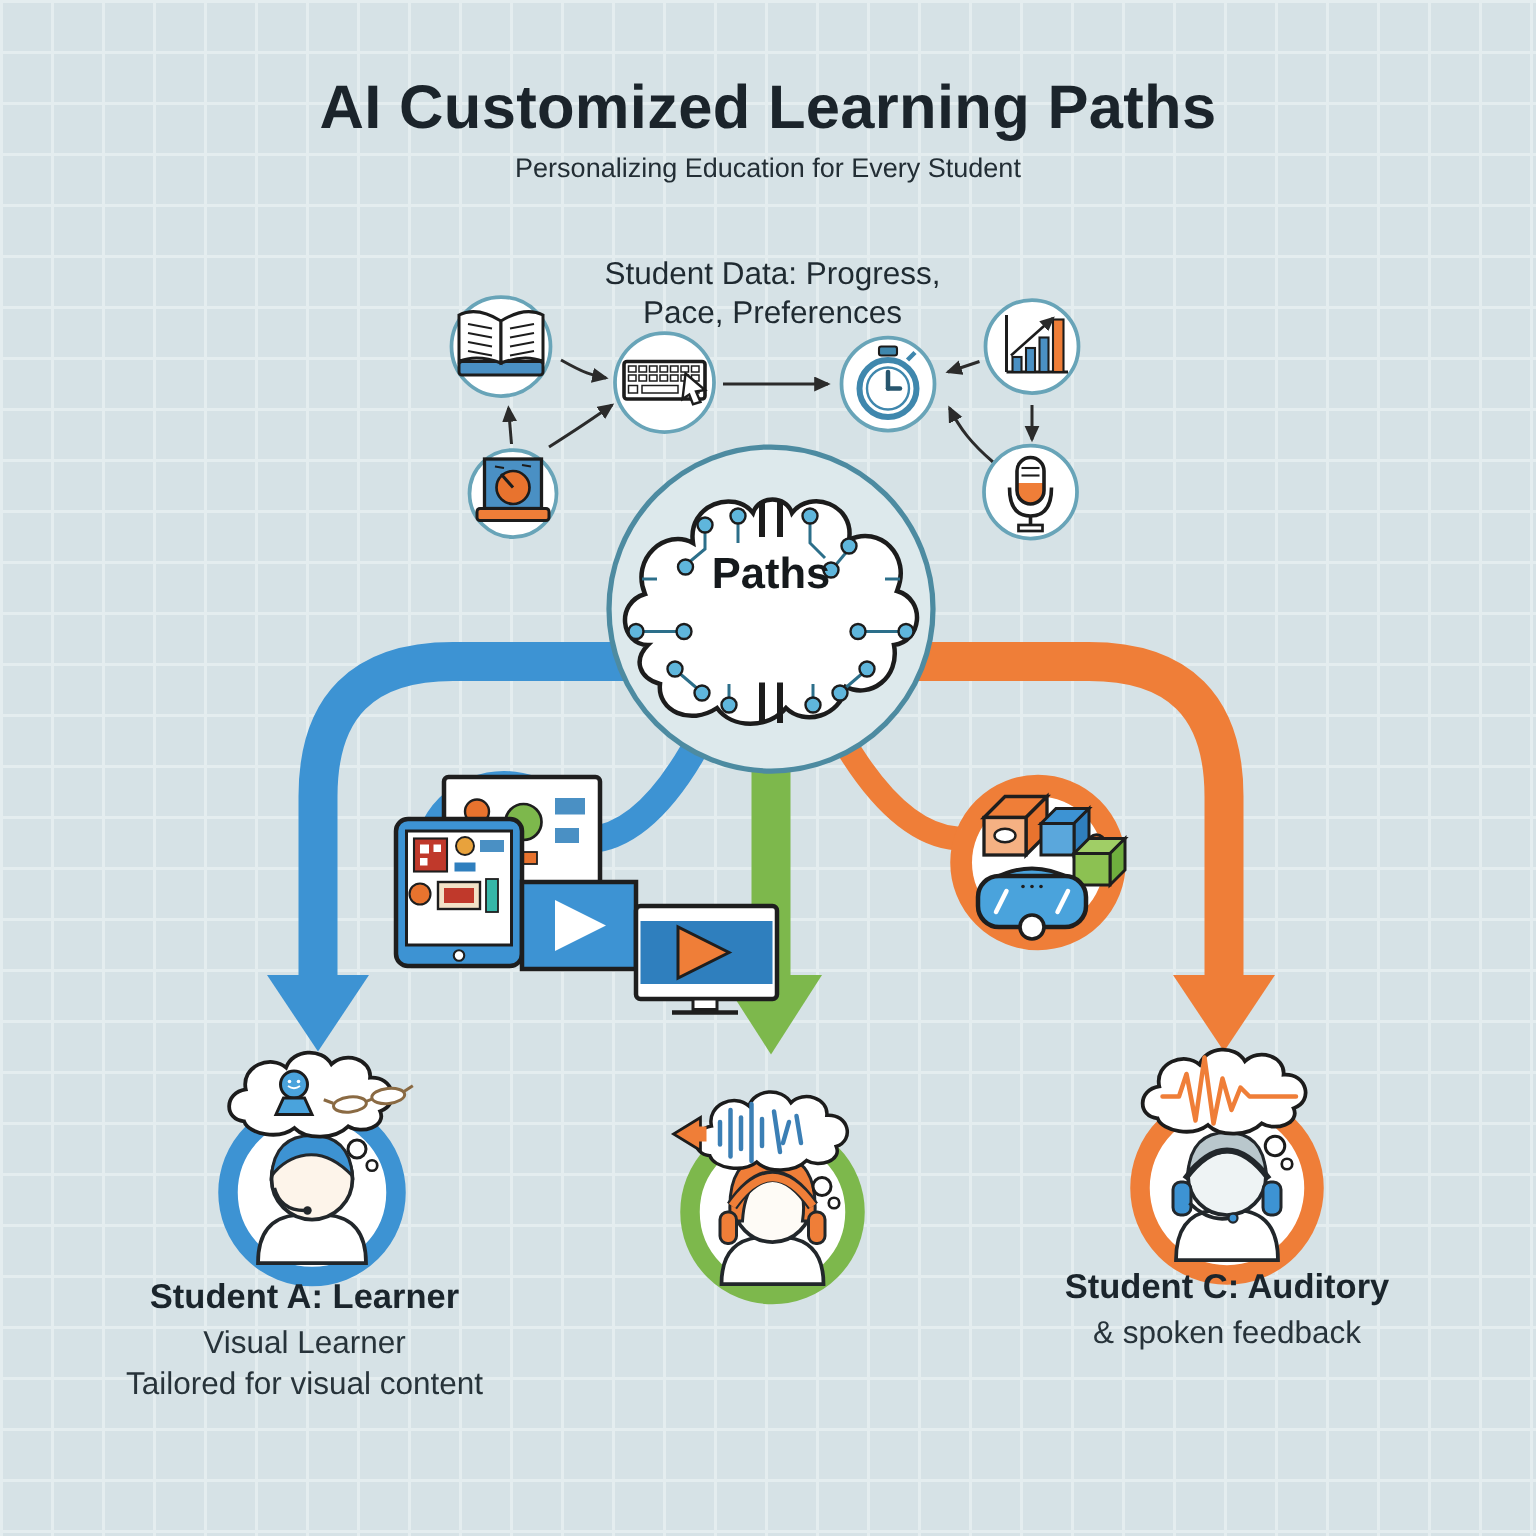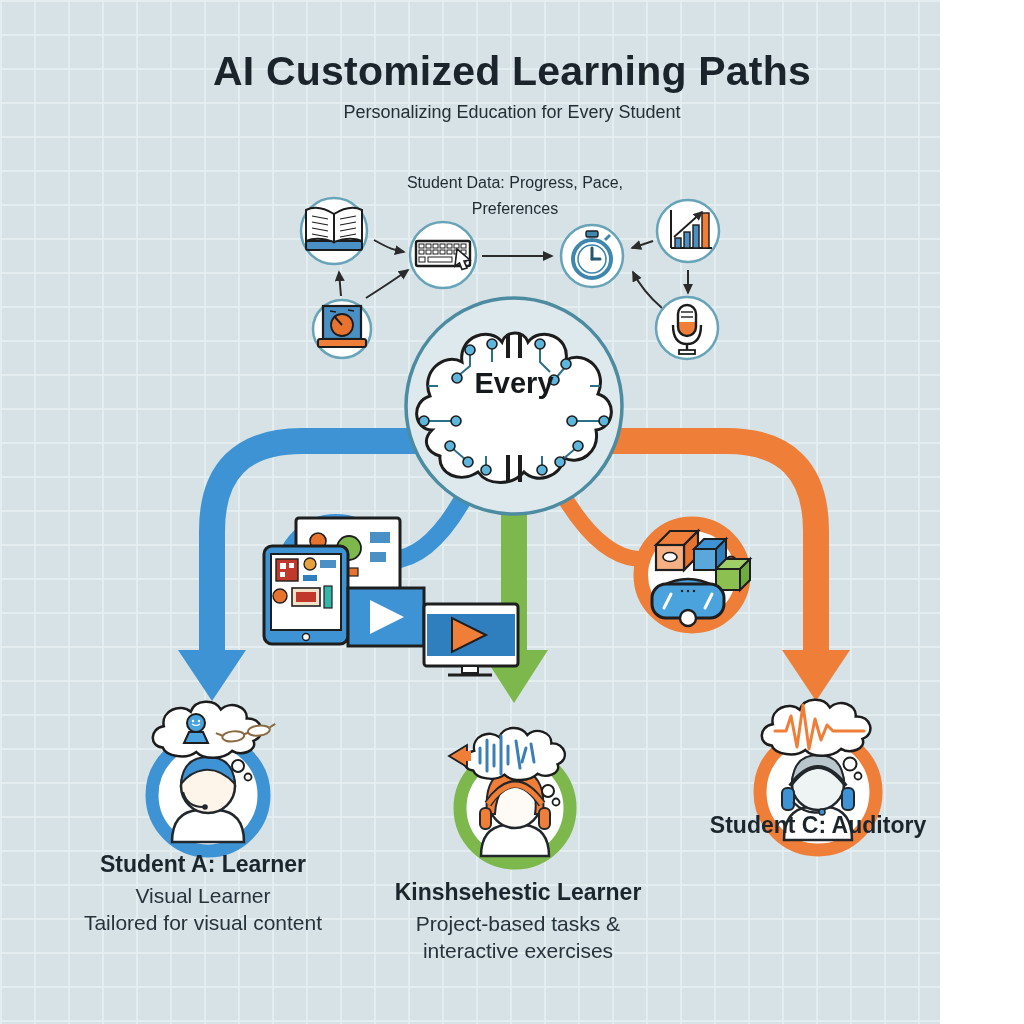--- a/index.html
+++ b/index.html
@@ -1,37 +1,37 @@
 <!DOCTYPE html>
 <html><head>
 <meta charset="utf-8">
 <style>
   html,body{margin:0;padding:0;}
   .canvas{
-    position:relative;width:940px;height:1024px;overflow:hidden;
+    position:relative;width:1024px;height:1024px;overflow:hidden;
     background-color:#d6e2e6;
     background-image:
       linear-gradient(#e4edef 2px, transparent 2px),
       linear-gradient(90deg, #e4edef 2px, transparent 2px);
     background-size:34px 34px;
     font-family:"Liberation Sans", sans-serif;
     color:#1d2730;
   }
   .abs{position:absolute;}
   .ctr{transform:translateX(-50%);text-align:center;}
   .title{left:512px;top:48px;font-size:41px;font-weight:700;color:#1b242b;letter-spacing:.2px;white-space:nowrap;}
   .subtitle{left:512px;top:102px;font-size:18px;font-weight:400;color:#232e35;white-space:nowrap;}
-  .data-label{left:515px;top:170px;width:240px;font-size:16px;line-height:26px;font-weight:500;color:#1f2a31;}
+  .data-label{left:515px;top:170px;width:240px;font-size:21px;line-height:26px;font-weight:500;color:#1f2a31;}
   .engine-label{left:514px;top:366px;font-size:29px;line-height:35px;font-weight:700;color:#15191c;white-space:nowrap;}
   .caption{width:360px;}
   .caption .cap-title{font-size:23px;font-weight:700;color:#1b252c;margin-bottom:4px;}
   .caption .cap-line{font-size:21px;line-height:27px;font-weight:400;color:#27333a;}
   .cap-a{left:203px;top:851px;}
   .cap-b{left:518px;top:879px;}
-  .cap-c{left:818px;top:812px;}
+  .cap-c{left:818px;top:844px;}
   svg{position:absolute;left:0;top:0;}
 </style>
 </head>
 <body>
 
 <div class="canvas">
 
 <svg width="1024" height="1024" viewBox="0 0 1024 1024">
   <defs>
     <marker id="arw" markerWidth="6" markerHeight="6" refX="4.6" refY="2.5" orient="auto">
@@ -352,32 +352,28 @@
     <circle cx="858" cy="776" r="3.5" fill="#ffffff" stroke="#1c1c1c" stroke-width="1.8"></circle>
     <polyline points="775,731 786,731 791,716 797,747 803,705 809,749 815,719 821,740 827,725 833,731 864,731" fill="none" stroke="#ef7e38" stroke-width="3" stroke-linejoin="round" stroke-linecap="round"></polyline>
   </g>
 </svg>
 
 <div class="abs ctr title">AI Customized Learning Paths</div>
 <div class="abs ctr subtitle">Personalizing Education for Every Student</div>
 <div class="abs ctr data-label">Student Data: Progress, Pace, Preferences</div>
 
 <div class="abs ctr engine-label">
-  <div>Every</div>
+  <div>Paths</div>
 </div>
 
 <div class="abs ctr caption cap-a">
   <div class="cap-title">Student A: Learner</div>
   <div class="cap-line">Visual Learner</div>
   <div class="cap-line">Tailored for visual content</div>
 </div>
 
-<div class="abs ctr caption cap-b">
-  <div class="cap-title">Kinshsehestic Learner</div>
-  <div class="cap-line">Project-based tasks &amp;</div>
-  <div class="cap-line">interactive exercises</div>
-</div>
 
 <div class="abs ctr caption cap-c">
   <div class="cap-title">Student C: Auditory</div>
+  <div class="cap-line">&amp; spoken feedback</div>
 </div>
 
 </div>
 
 </body></html>

